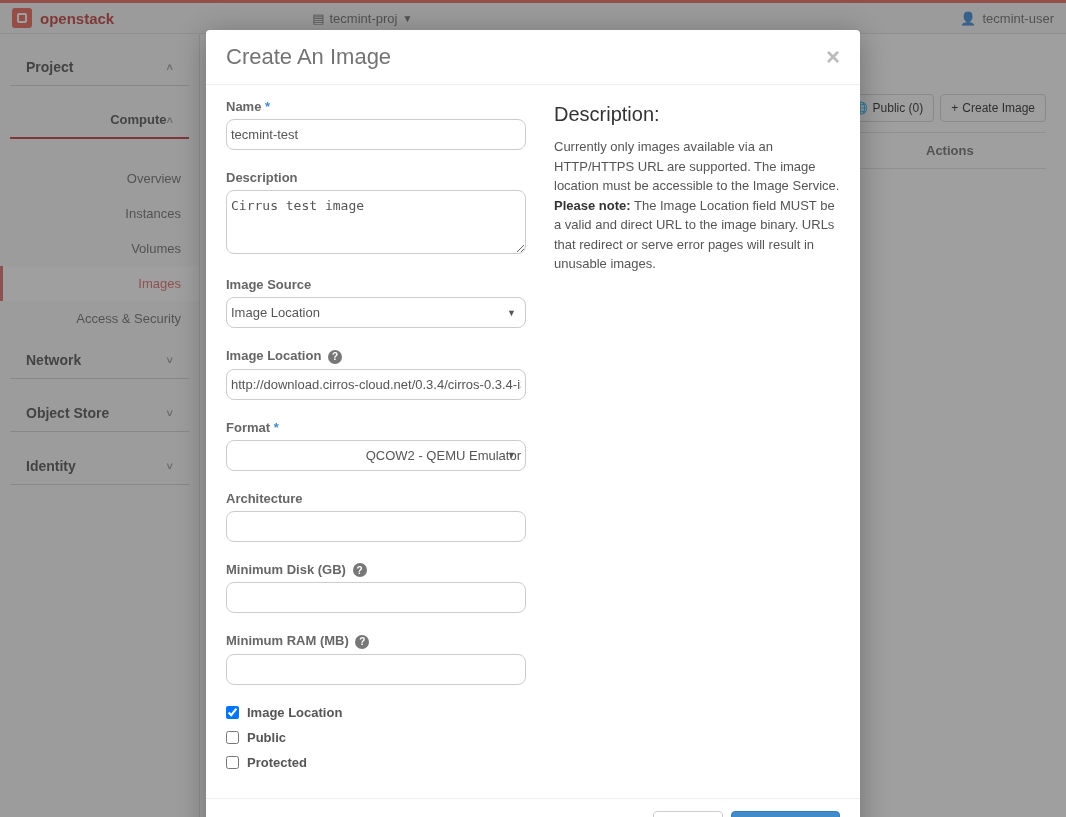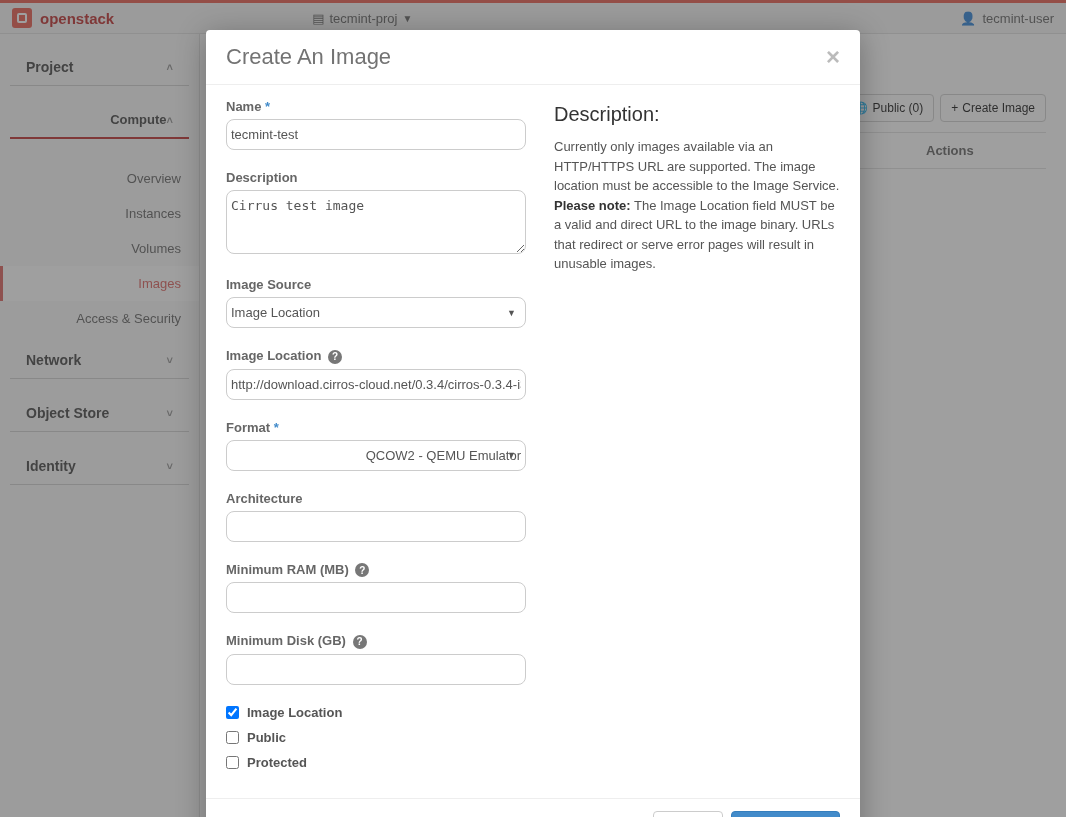--- a/index.html
+++ b/index.html
@@ -268,29 +268,29 @@
           </div>
         </div>
 
         <div class="form-group">
           <label class="form-label">Architecture</label>
           <input class="form-control" value="" style="">
         </div>
 
         <div class="form-group">
           <label class="form-label">
+            <span>Minimum Disk (GB)</span>
+            <span class="help-icon">?</span>
+          </label>
+          <input class="form-control" value="" style="">
+        </div>
+
+        <div class="form-group">
+          <label class="form-label">
             <span>Minimum RAM (MB)</span>
-            <span class="help-icon">?</span>
-          </label>
-          <input class="form-control" value="" style="">
-        </div>
-
-        <div class="form-group">
-          <label class="form-label">
-            <span>Minimum Disk (GB)</span>
             <span class="help-icon">?</span>
           </label>
           <input class="form-control" value="" style="">
         </div>
 
         <div class="chk-row">
           <input type="checkbox" checked="" style="">
           <span class="bold">Image Location</span>
         </div>
         <div class="chk-row">

